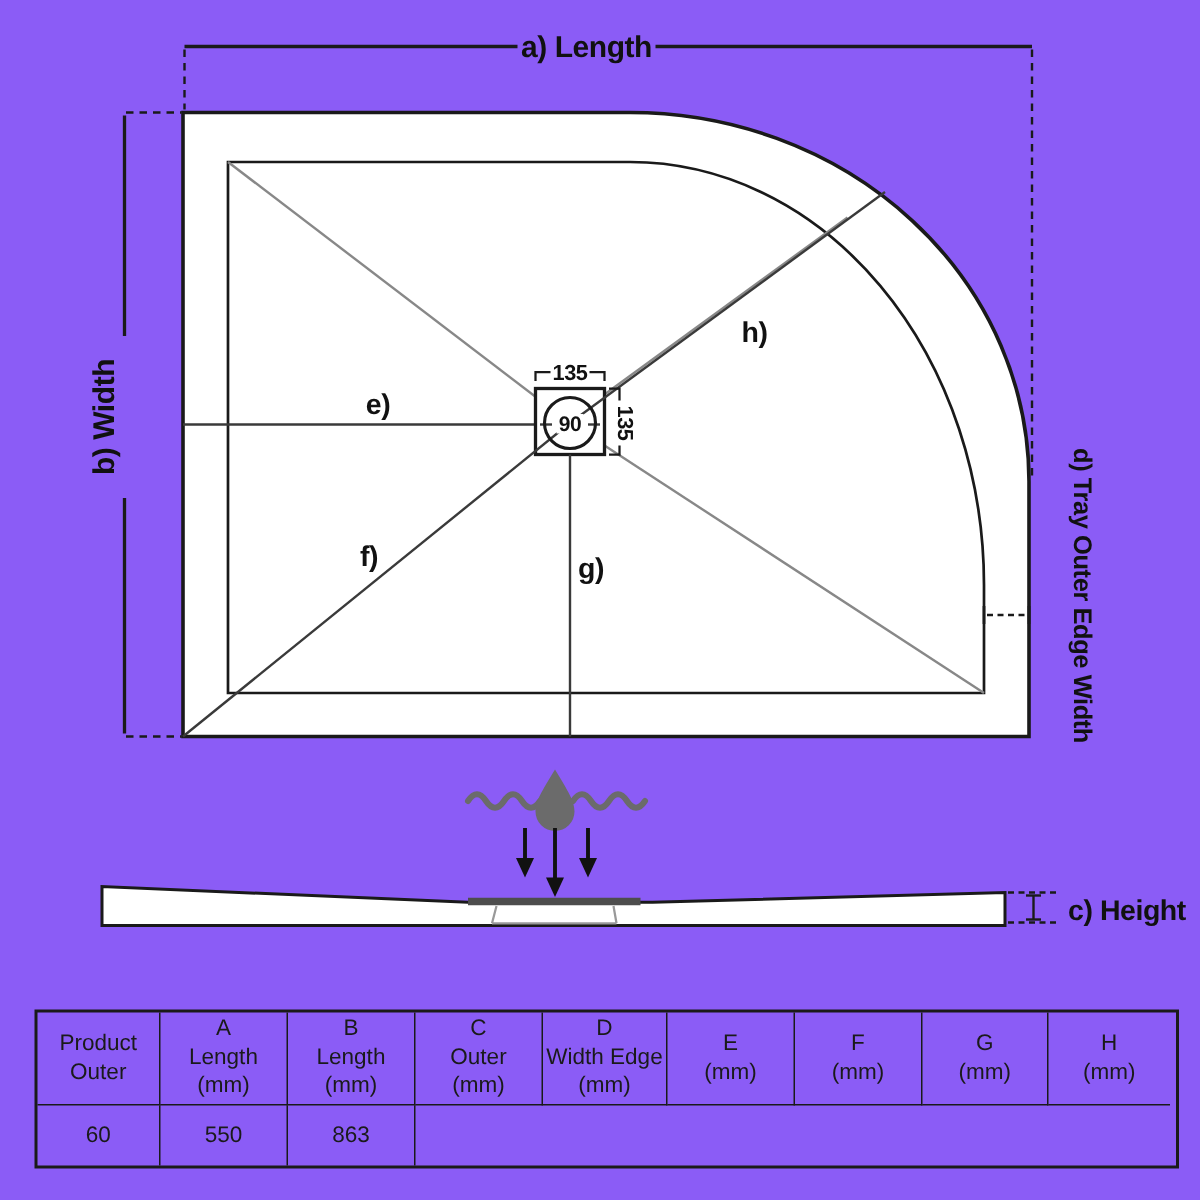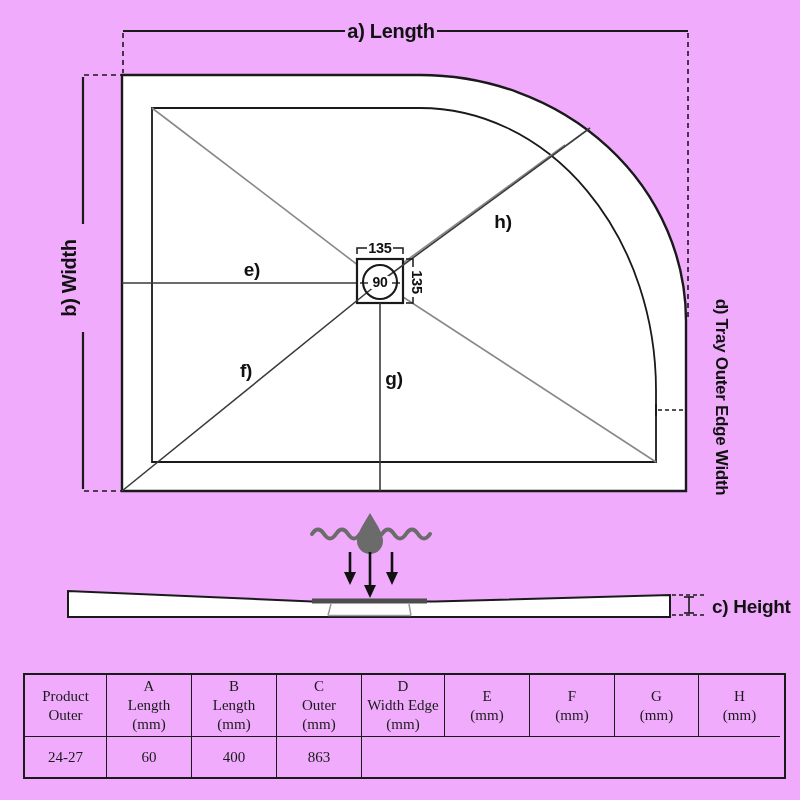--- a/index.html
+++ b/index.html
@@ -1,24 +1,24 @@
 <!DOCTYPE html>
 <html><head>
 <meta charset="utf-8">
 <style>
   html,body{margin:0;padding:0;background:#fff;}
-  #page{position:relative;width:800px;height:800px;background:#f0abfc;overflow:hidden;
+  #page{position:relative;width:800px;height:800px;background:#8b5cf6;overflow:hidden;
         font-family:"Liberation Sans",sans-serif;color:#1a1a1a;}
   #diagram{position:absolute;left:0;top:0;}
   svg text{fill:#111;font-family:"Liberation Sans",sans-serif;font-weight:700;letter-spacing:-0.3px;}
   
   #spec-table{position:absolute;left:23px;top:673px;width:759px;
     display:grid;grid-template-columns:82px 85px 85px 85px 83px 85px 85px 84px 81px;
     grid-template-rows:62px 40px;border:2px solid #1a1a1a;box-sizing:content-box;
-    font-size:15px;line-height:1.25;text-align:center;font-family:Liberation Serif, serif;}
+    font-size:15px;line-height:1.25;text-align:center;}
   .cell{display:flex;flex-direction:column;justify-content:center;align-items:center;
     border-right:1.5px solid #1a1a1a;padding:0 1px;box-sizing:border-box;word-break:break-all;}
   .cell:nth-child(9n){border-right:none;}
   .hdr{border-bottom:1.5px solid #1a1a1a;}
   .cell div{width:100%;}
 </style>
 </head>
 <body>
 
 <div id="page">
@@ -153,25 +153,22 @@
       <div>(mm)</div>
       <div></div>
     </div>
     <div class="cell hdr">
       <div>H</div>
       <div>(mm)</div>
       <div></div>
     </div>
 
     <div class="cell">
-      <div>24-27</div>
-    </div>
-    <div class="cell">
       <div>60</div>
     </div>
     <div class="cell">
-      <div>400</div>
+      <div>550</div>
     </div>
     <div class="cell">
       <div>863</div>
     </div>
   </div>
 </div>
 
 </body></html>

